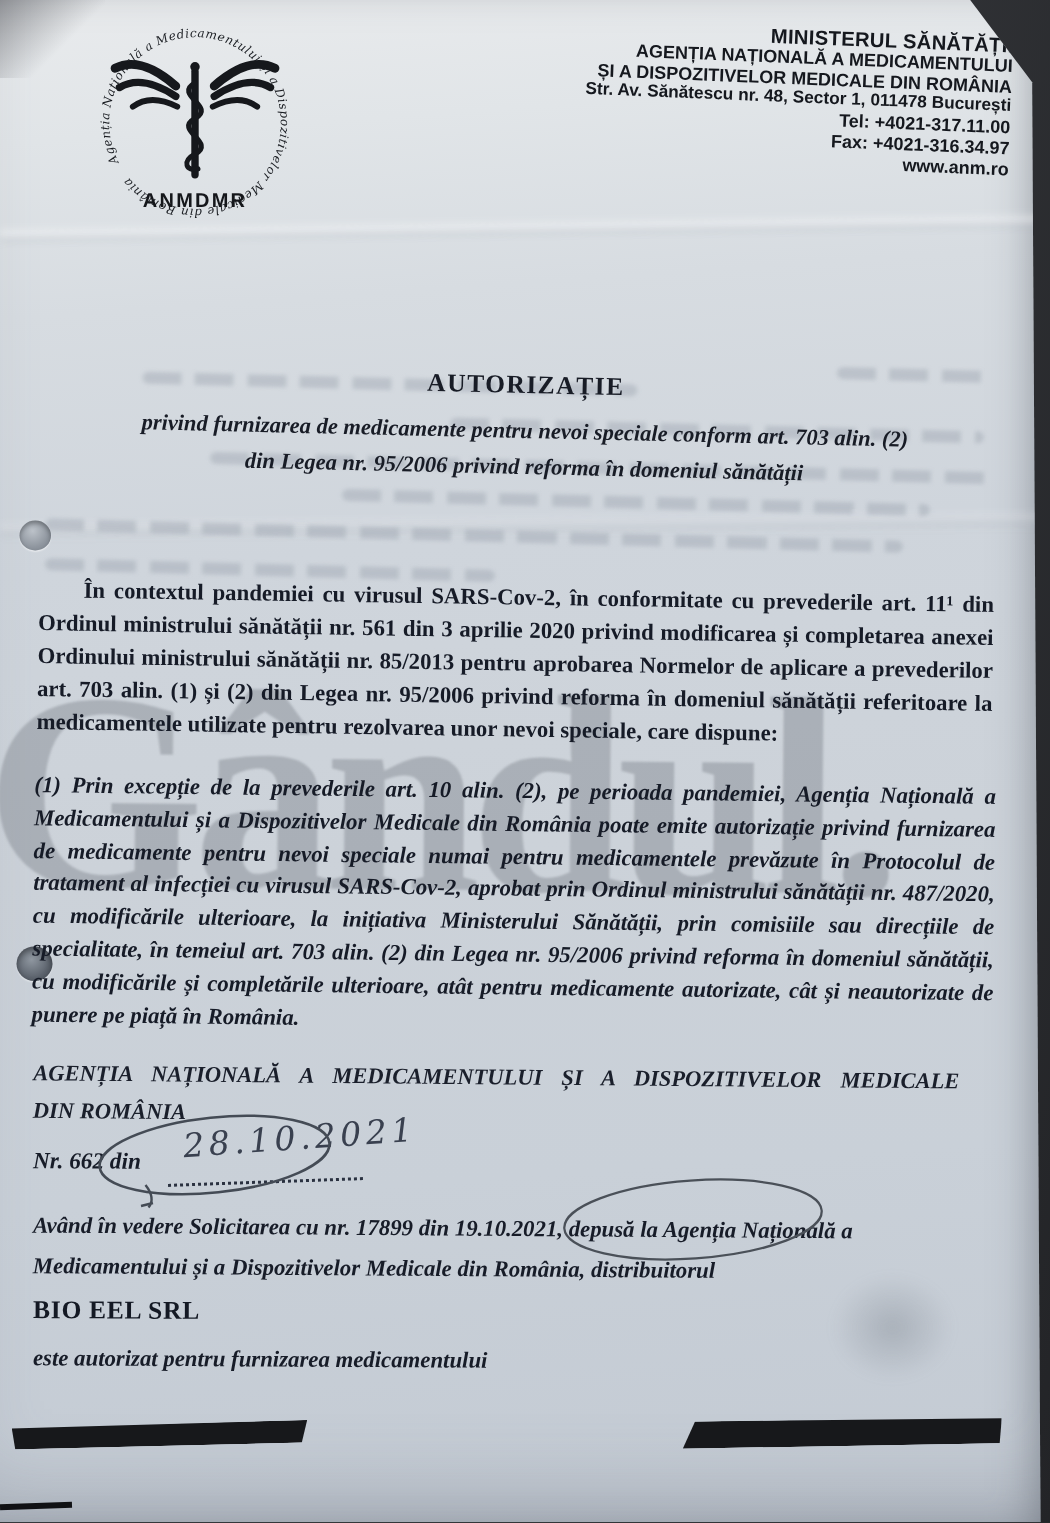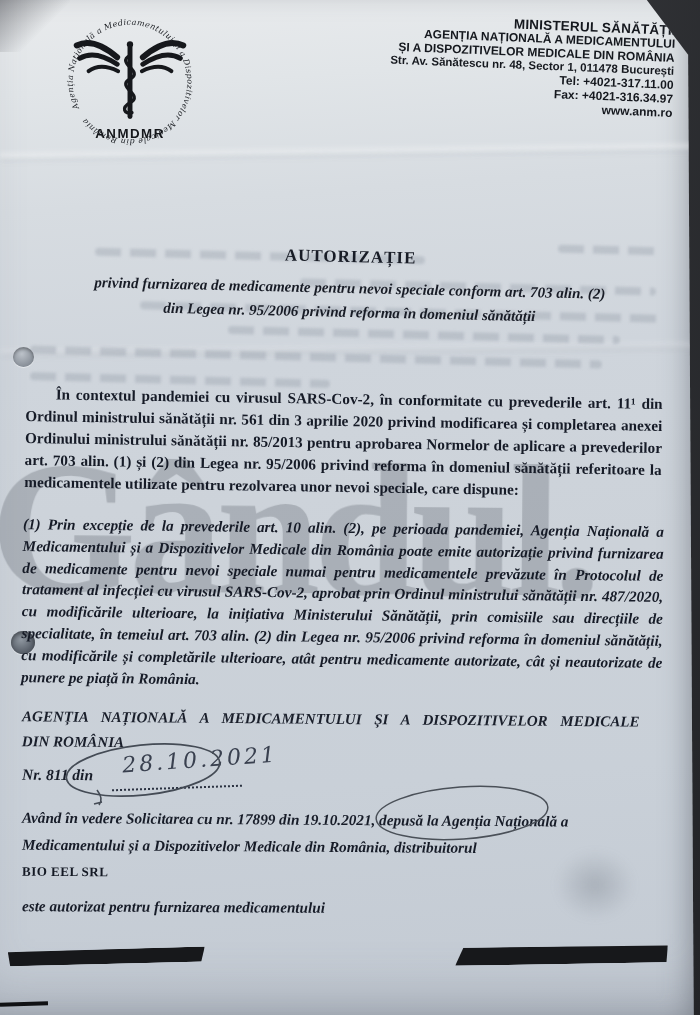--- a/index.html
+++ b/index.html
@@ -77,21 +77,21 @@
          font-style:italic;font-size:15.5px;color:#171c28;transform:rotate(.3deg);}
   .dots{position:absolute;left:112px;top:787px;width:130px;z-index:2;
          border-bottom:2.5px dotted #2a3140;transform:rotate(-2deg);}
   .hand-date{position:absolute;left:122px;top:747px;z-index:3;
          font-family:"DejaVu Serif",serif;font-style:italic;font-size:22px;
          letter-spacing:3px;color:#39404f;transform:rotate(-4deg);}
   .considering{position:absolute;left:22px;top:806px;width:644px;z-index:2;
          font-weight:bold;font-style:italic;font-size:15.2px;line-height:27px;
          color:#171c28;transform:rotate(.4deg);}
   .distributor{position:absolute;left:22px;top:864px;z-index:2;font-weight:bold;
-         font-size:13px;letter-spacing:.5px;color:#141924;transform:rotate(.3deg);}
+         font-size:17px;letter-spacing:.5px;color:#141924;transform:rotate(.3deg);}
   .auth-line{position:absolute;left:22px;top:898px;z-index:2;font-weight:bold;
          font-style:italic;font-size:15.2px;color:#171c28;transform:rotate(.3deg);}
   
   .pen-overlay{position:absolute;inset:0;z-index:3;pointer-events:none;}
   
   .redact{position:absolute;z-index:4;background:#17181b;}
   .redact-left{left:8px;top:949px;width:197px;height:15px;transform:rotate(-1.4deg);
          clip-path:polygon(0 6%,100% 0,98% 100%,1% 100%);}
   .redact-right{left:455px;top:946px;width:213px;height:18px;transform:rotate(-1deg);
          clip-path:polygon(4% 0,100% 8%,99.2% 100%,0 100%);}
@@ -160,21 +160,21 @@
     </div>
 
     <p class="para intro">În contextul pandemiei cu virusul SARS-Cov-2, în conformitate cu prevederile art. 11¹ din Ordinul ministrului sănătății nr. 561 din 3 aprilie 2020 privind modificarea și completarea anexei Ordinului ministrului sănătății nr. 85/2013 pentru aprobarea Normelor de aplicare a prevederilor art. 703 alin. (1) și (2) din Legea nr. 95/2006 privind reforma în domeniul sănătății referitoare la medicamentele utilizate pentru rezolvarea unor nevoi speciale, care dispune:</p>
     <p class="para quote">(1) Prin excepție de la prevederile art. 10 alin. (2), pe perioada pandemiei, Agenția Națională a Medicamentului și a Dispozitivelor Medicale din România poate emite autorizație privind furnizarea de medicamente pentru nevoi speciale numai pentru medicamentele prevăzute în Protocolul de tratament al infecției cu virusul SARS-Cov-2, aprobat prin Ordinul ministrului sănătății nr. 487/2020, cu modificările ulterioare, la inițiativa Ministerului Sănătății, prin comisiile sau direcțiile de specialitate, în temeiul art. 703 alin. (2) din Legea nr. 95/2006 privind reforma în domeniul sănătății, cu modificările și completările ulterioare, atât pentru medicamente autorizate, cât și neautorizate de punere pe piață în România.</p>
 
     <div class="agency">
       <div class="agency-l1">AGENȚIA NAȚIONALĂ A MEDICAMENTULUI ȘI A DISPOZITIVELOR MEDICALE</div>
       <div class="agency-l2">DIN ROMÂNIA</div>
     </div>
 
-    <div class="nr-line">Nr. 811 din</div>
+    <div class="nr-line">Nr. 662 din</div>
     <div class="dots"></div>
     <div class="hand-date">28.10.2021</div>
 
     <div class="considering">Având în vedere Solicitarea cu nr. 17899 din 19.10.2021, depusă la Agenția Națională a Medicamentului și a Dispozitivelor Medicale din România, distribuitorul</div>
     <div class="distributor">BIO EEL SRL</div>
     <div class="auth-line">este autorizat pentru furnizarea medicamentului</div>
 
     <svg class="pen-overlay" width="700" height="1015" viewBox="0 0 700 1015">
       <ellipse cx="143" cy="770" rx="77" ry="25" fill="none" stroke="#444b55" stroke-width="1.7" transform="rotate(-6 143 770)"></ellipse>
       <path d="M97,790 q7,9 2,15 M94,804 l8,-2" fill="none" stroke="#444b55" stroke-width="1.6"></path>

